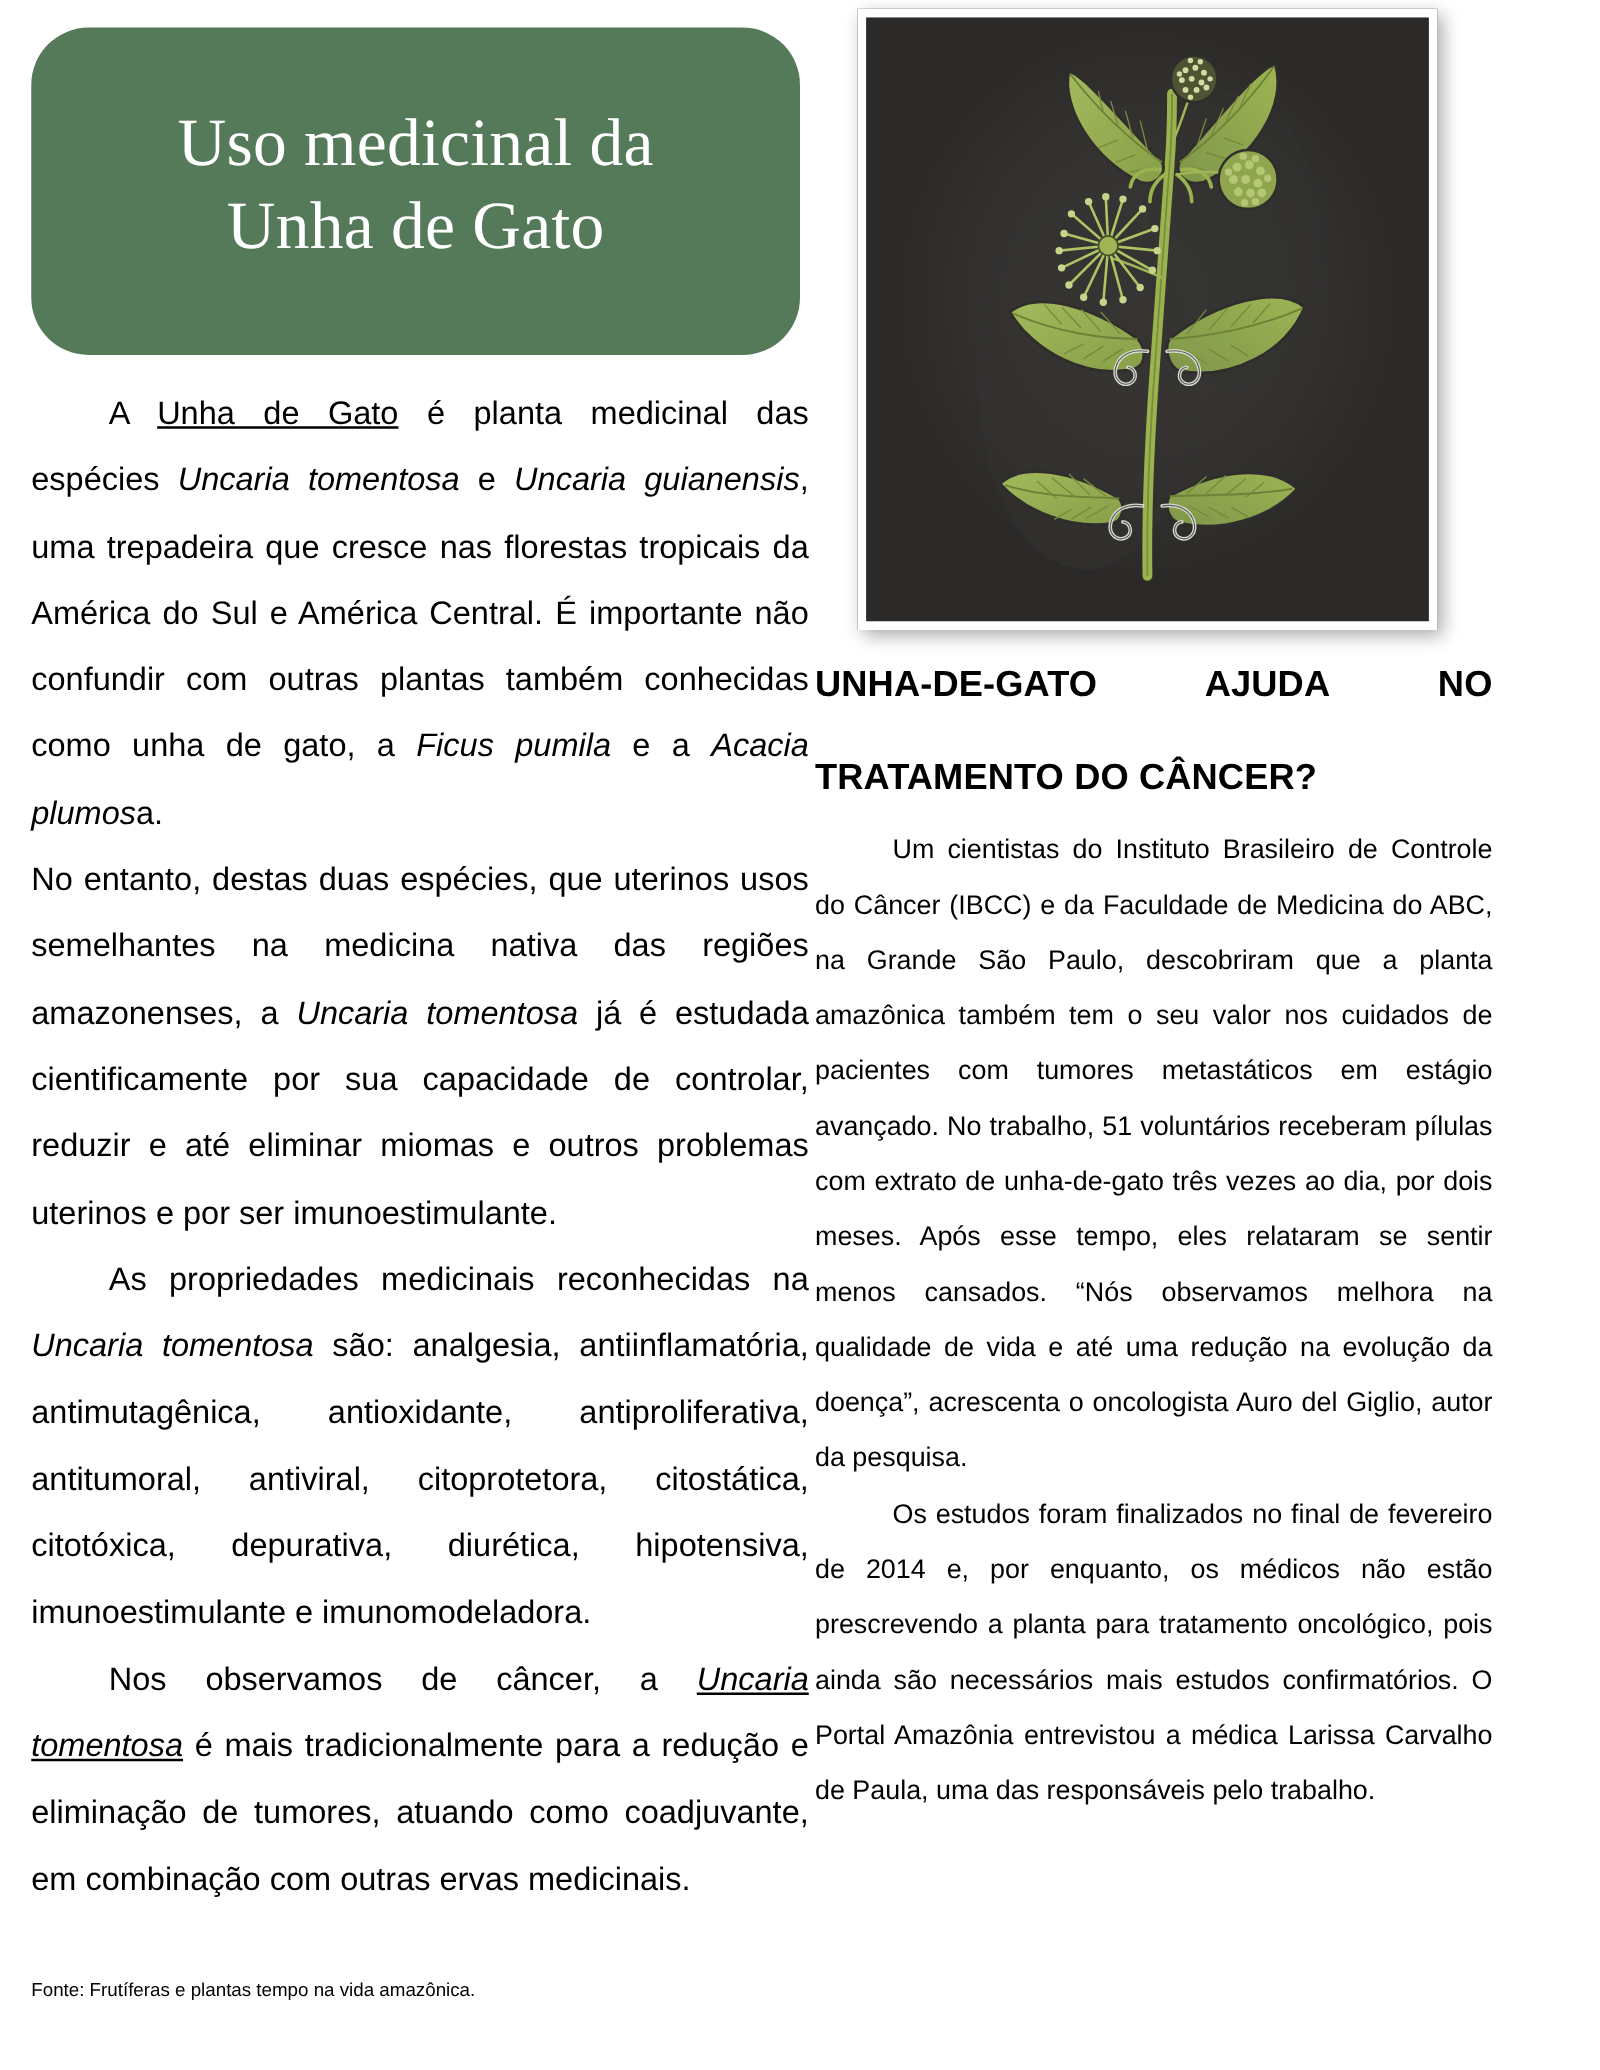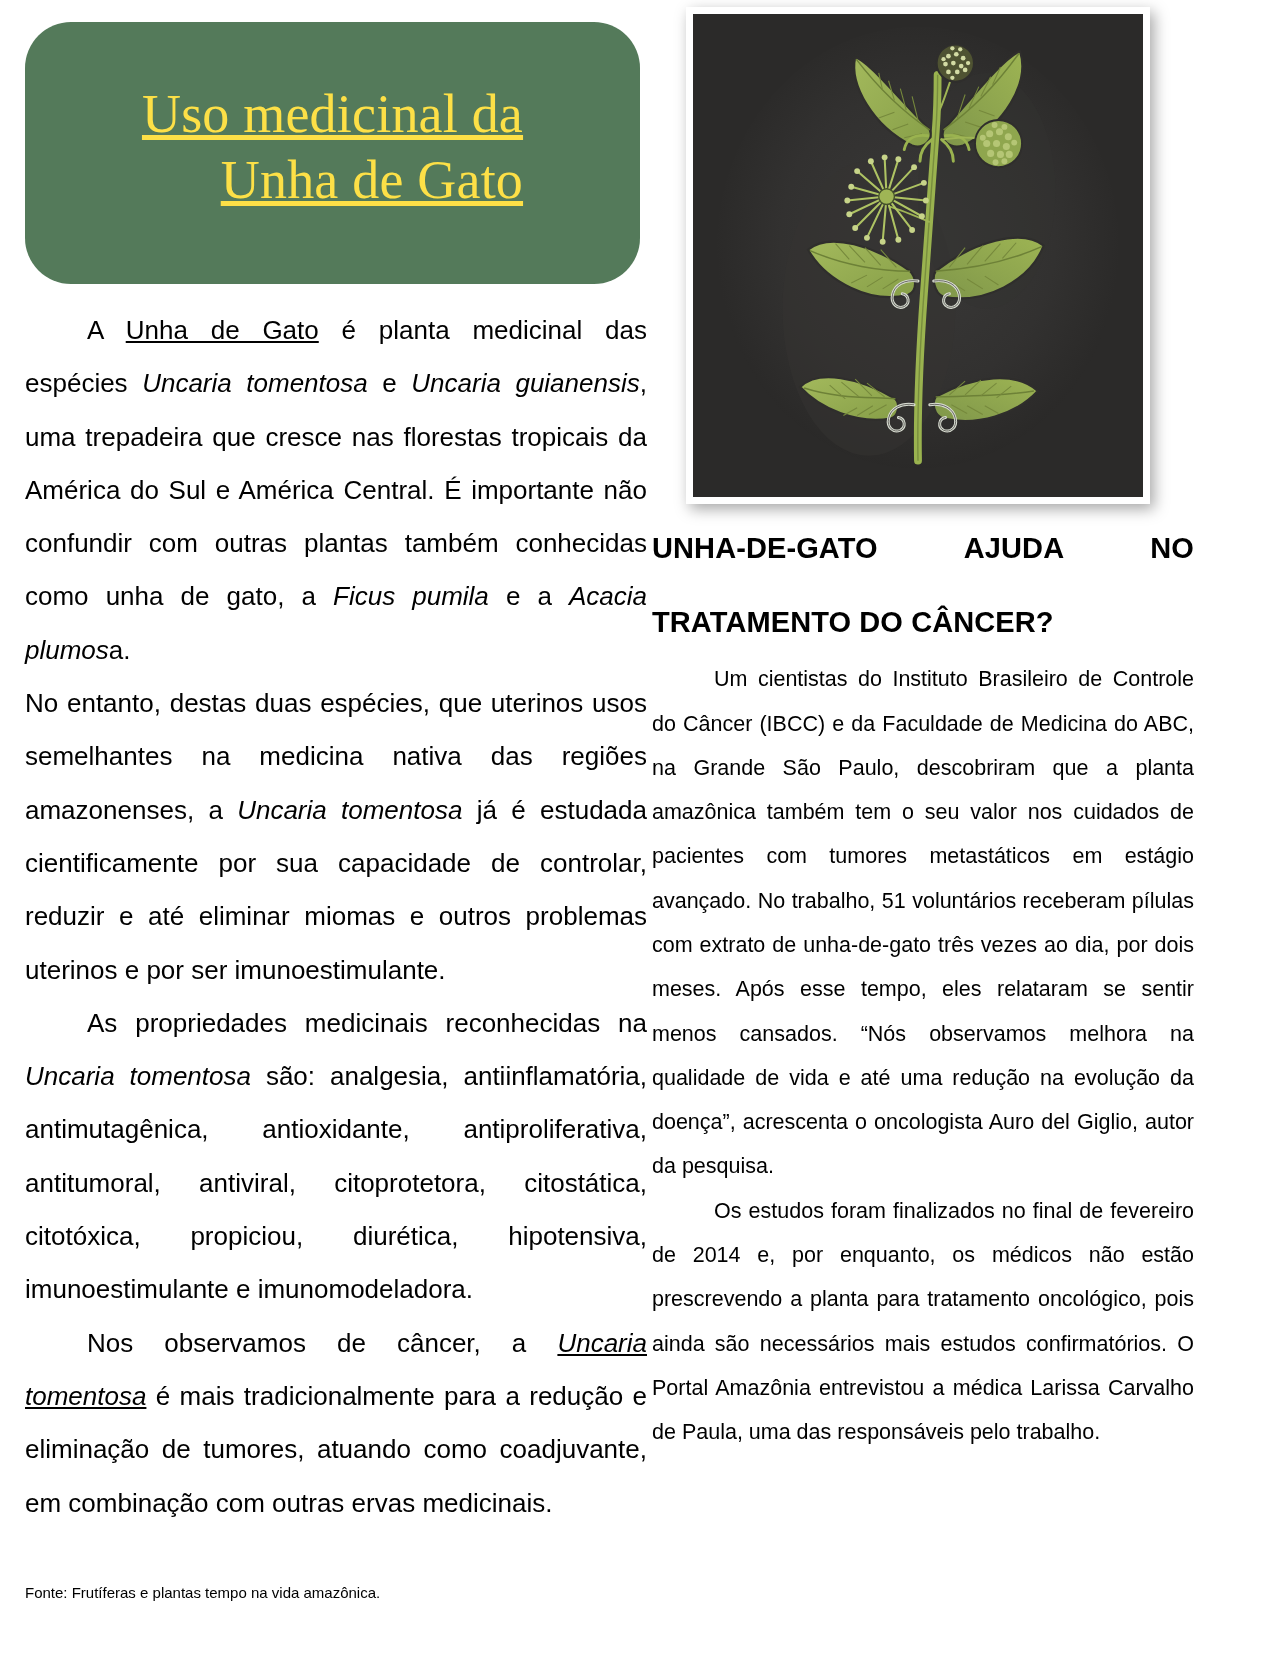--- a/index.html
+++ b/index.html
@@ -46,28 +46,27 @@
     width: 615px;
     height: 262px;
     display: flex;
     align-items: center;
     justify-content: center;
     box-sizing: border-box;
     padding: 6px 24px 18px 24px;
   }
   .title-text {
     font-family: "Liberation Serif", "DejaVu Serif", serif;
-    color: #fde047;
+    color: #ffffff;
     font-size: 54px;
     line-height: 1.23;
-    text-align: right;
+    text-align: center;
     font-weight: normal;
     letter-spacing: 0.2px;
     margin: 0;
-    text-decoration: underline;
   }
   .title-text .tl {
     display: block;
     white-space: nowrap;
   }
 
   
   .body-col {
     margin-top: 20px;
   }
@@ -157,21 +156,21 @@
         <span class="tl">Unha de Gato</span>
       </h1>
     </div>
 
     <div class="body-col">
 
       <p class="body indent"><span>A </span><span class="u">Unha de Gato</span><span> é planta medicinal das espécies </span><em>Uncaria tomentosa</em><span> e </span><em>Uncaria guianensis</em><span>, uma trepadeira que cresce nas florestas tropicais da América do Sul e América Central. É importante não confundir com outras plantas também conhecidas como unha de gato, a </span><em>Ficus pumila</em><span> e a </span><em>Acacia plumos</em><span>a.</span></p>
 
       <p class="body"><span>No entanto, destas duas espécies, que uterinos usos semelhantes na medicina nativa das regiões amazonenses, a </span><em>Uncaria tomentosa</em><span> já é estudada cientificamente por sua capacidade de controlar, reduzir e até eliminar miomas e outros problemas uterinos e por ser imunoestimulante.</span></p>
 
-      <p class="body indent"><span>As propriedades medicinais reconhecidas na </span><em>Uncaria tomentosa</em><span> são: analgesia, antiinflamatória, antimutagênica, antioxidante, antiproliferativa, antitumoral, antiviral, citoprotetora, citostática, citotóxica, propiciou, diurética, hipotensiva, imunoestimulante e imunomodeladora.</span></p>
+      <p class="body indent"><span>As propriedades medicinais reconhecidas na </span><em>Uncaria tomentosa</em><span> são: analgesia, antiinflamatória, antimutagênica, antioxidante, antiproliferativa, antitumoral, antiviral, citoprotetora, citostática, citotóxica, depurativa, diurética, hipotensiva, imunoestimulante e imunomodeladora.</span></p>
 
       <p class="body indent"><span>Nos observamos de câncer, a </span><em class="u">Uncaria tomentosa</em><span> é mais tradicionalmente para a redução e eliminação de tumores, atuando como coadjuvante, em combinação com outras ervas medicinais.</span></p>
 
 
       <p class="source">Fonte: Frutíferas e plantas tempo na vida amazônica.</p>
 
     </div>
   </div>
 
   <div class="col-right">

